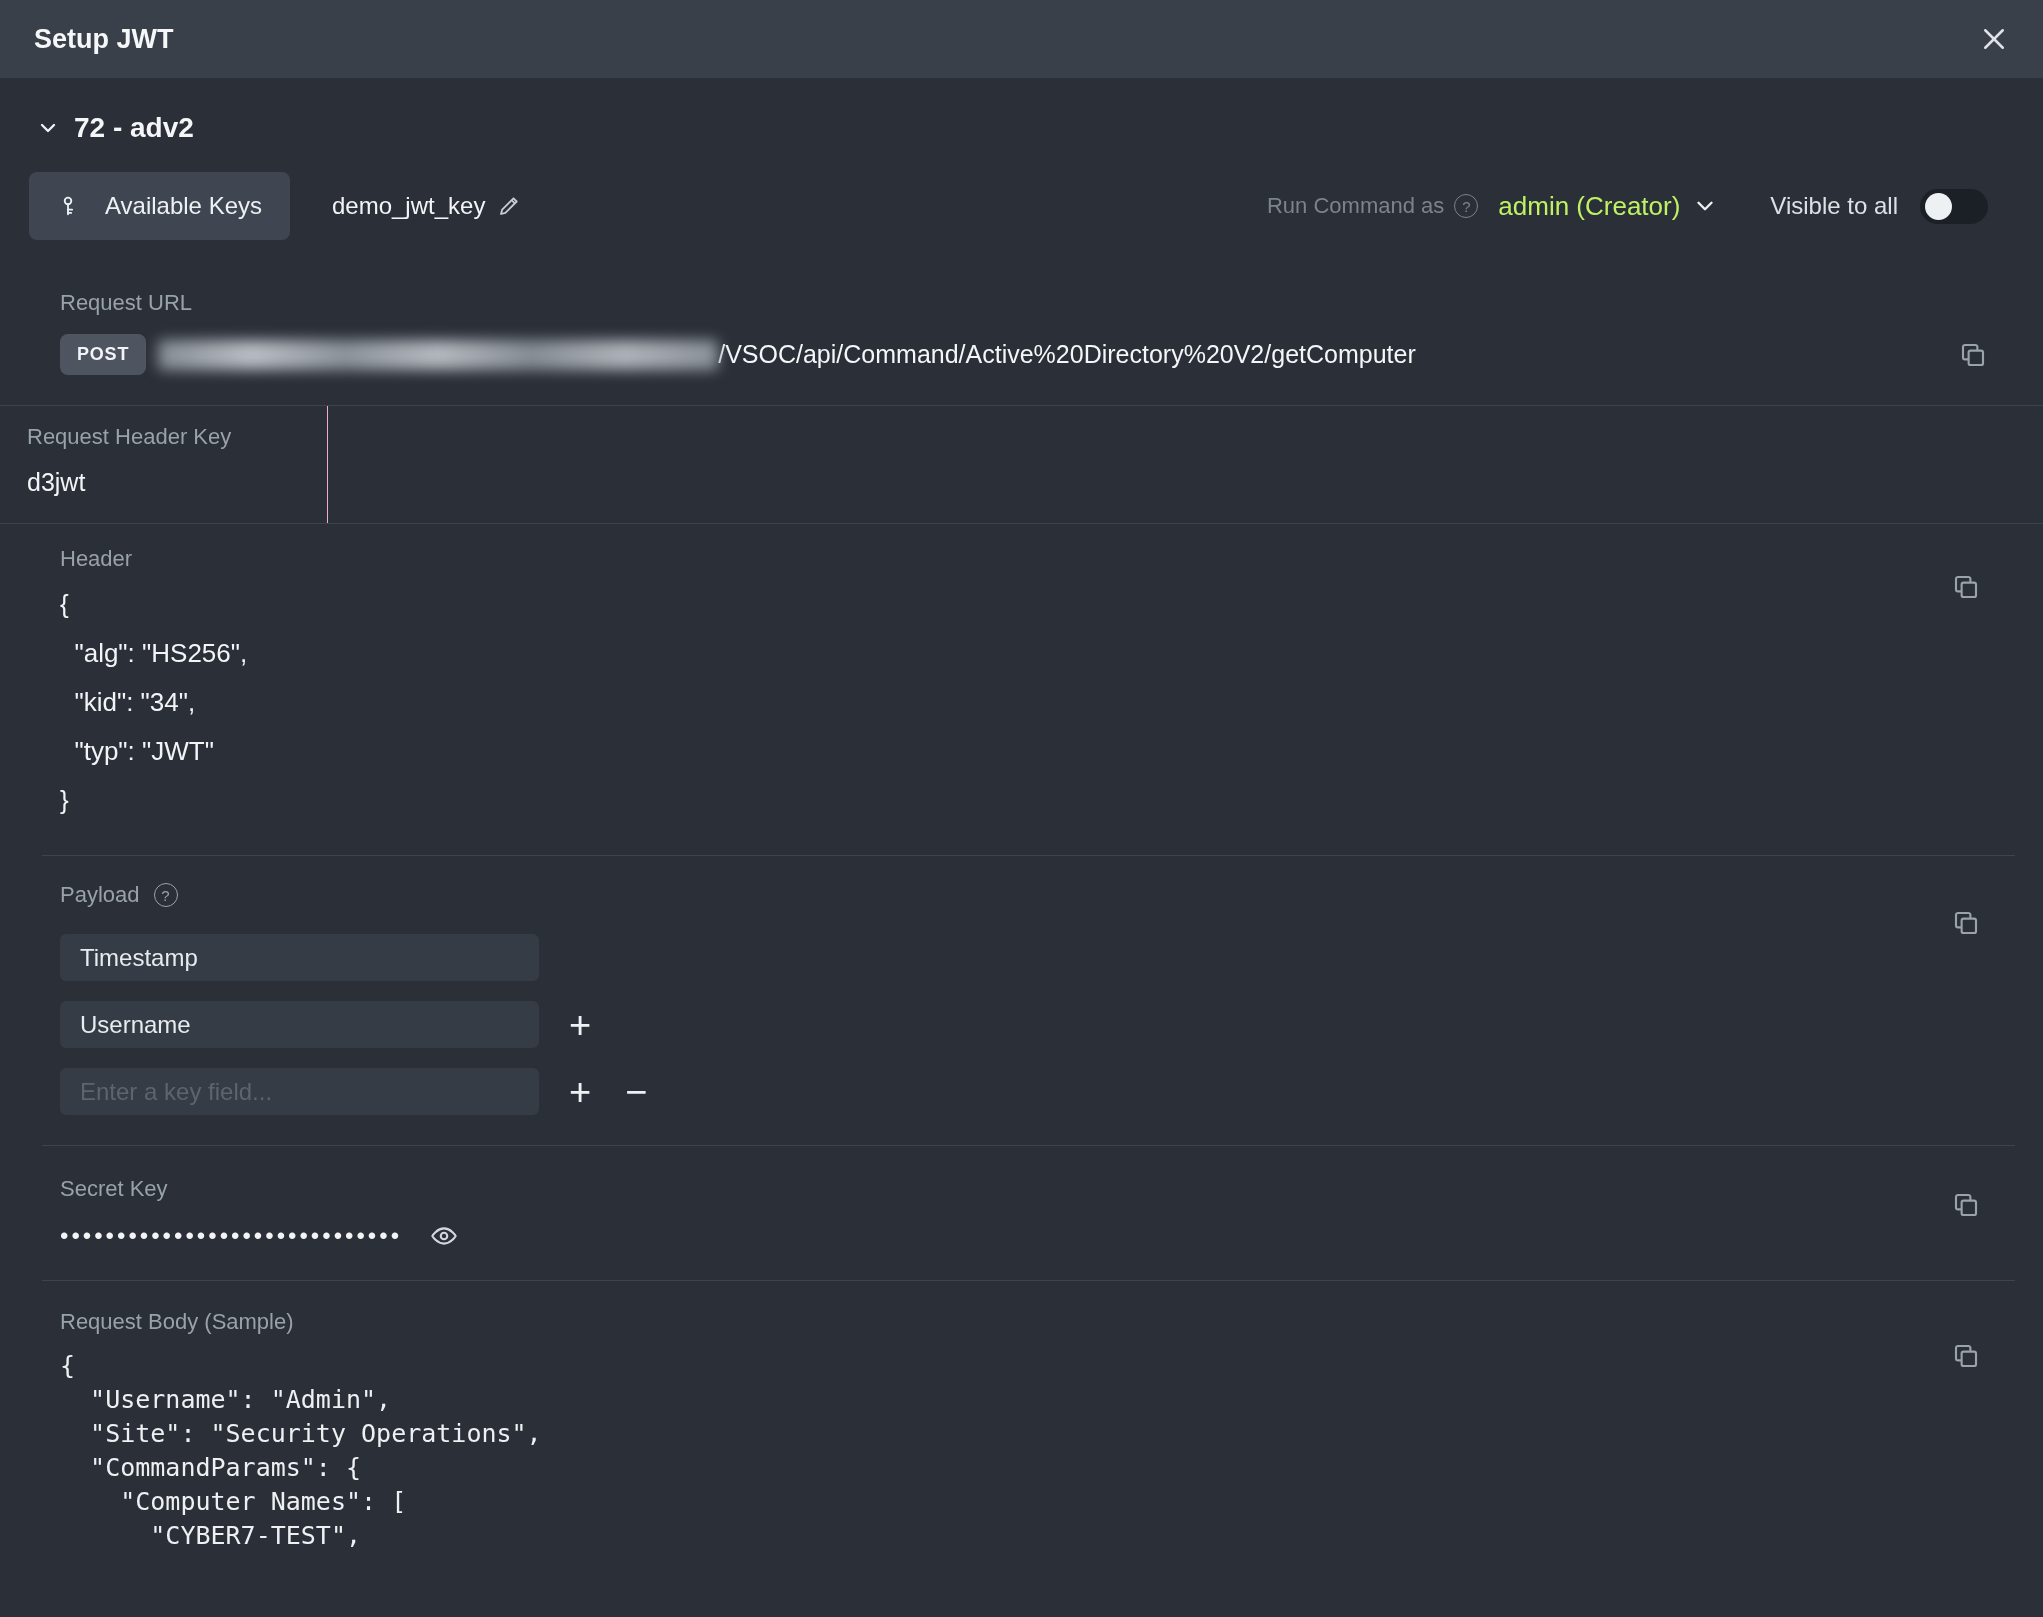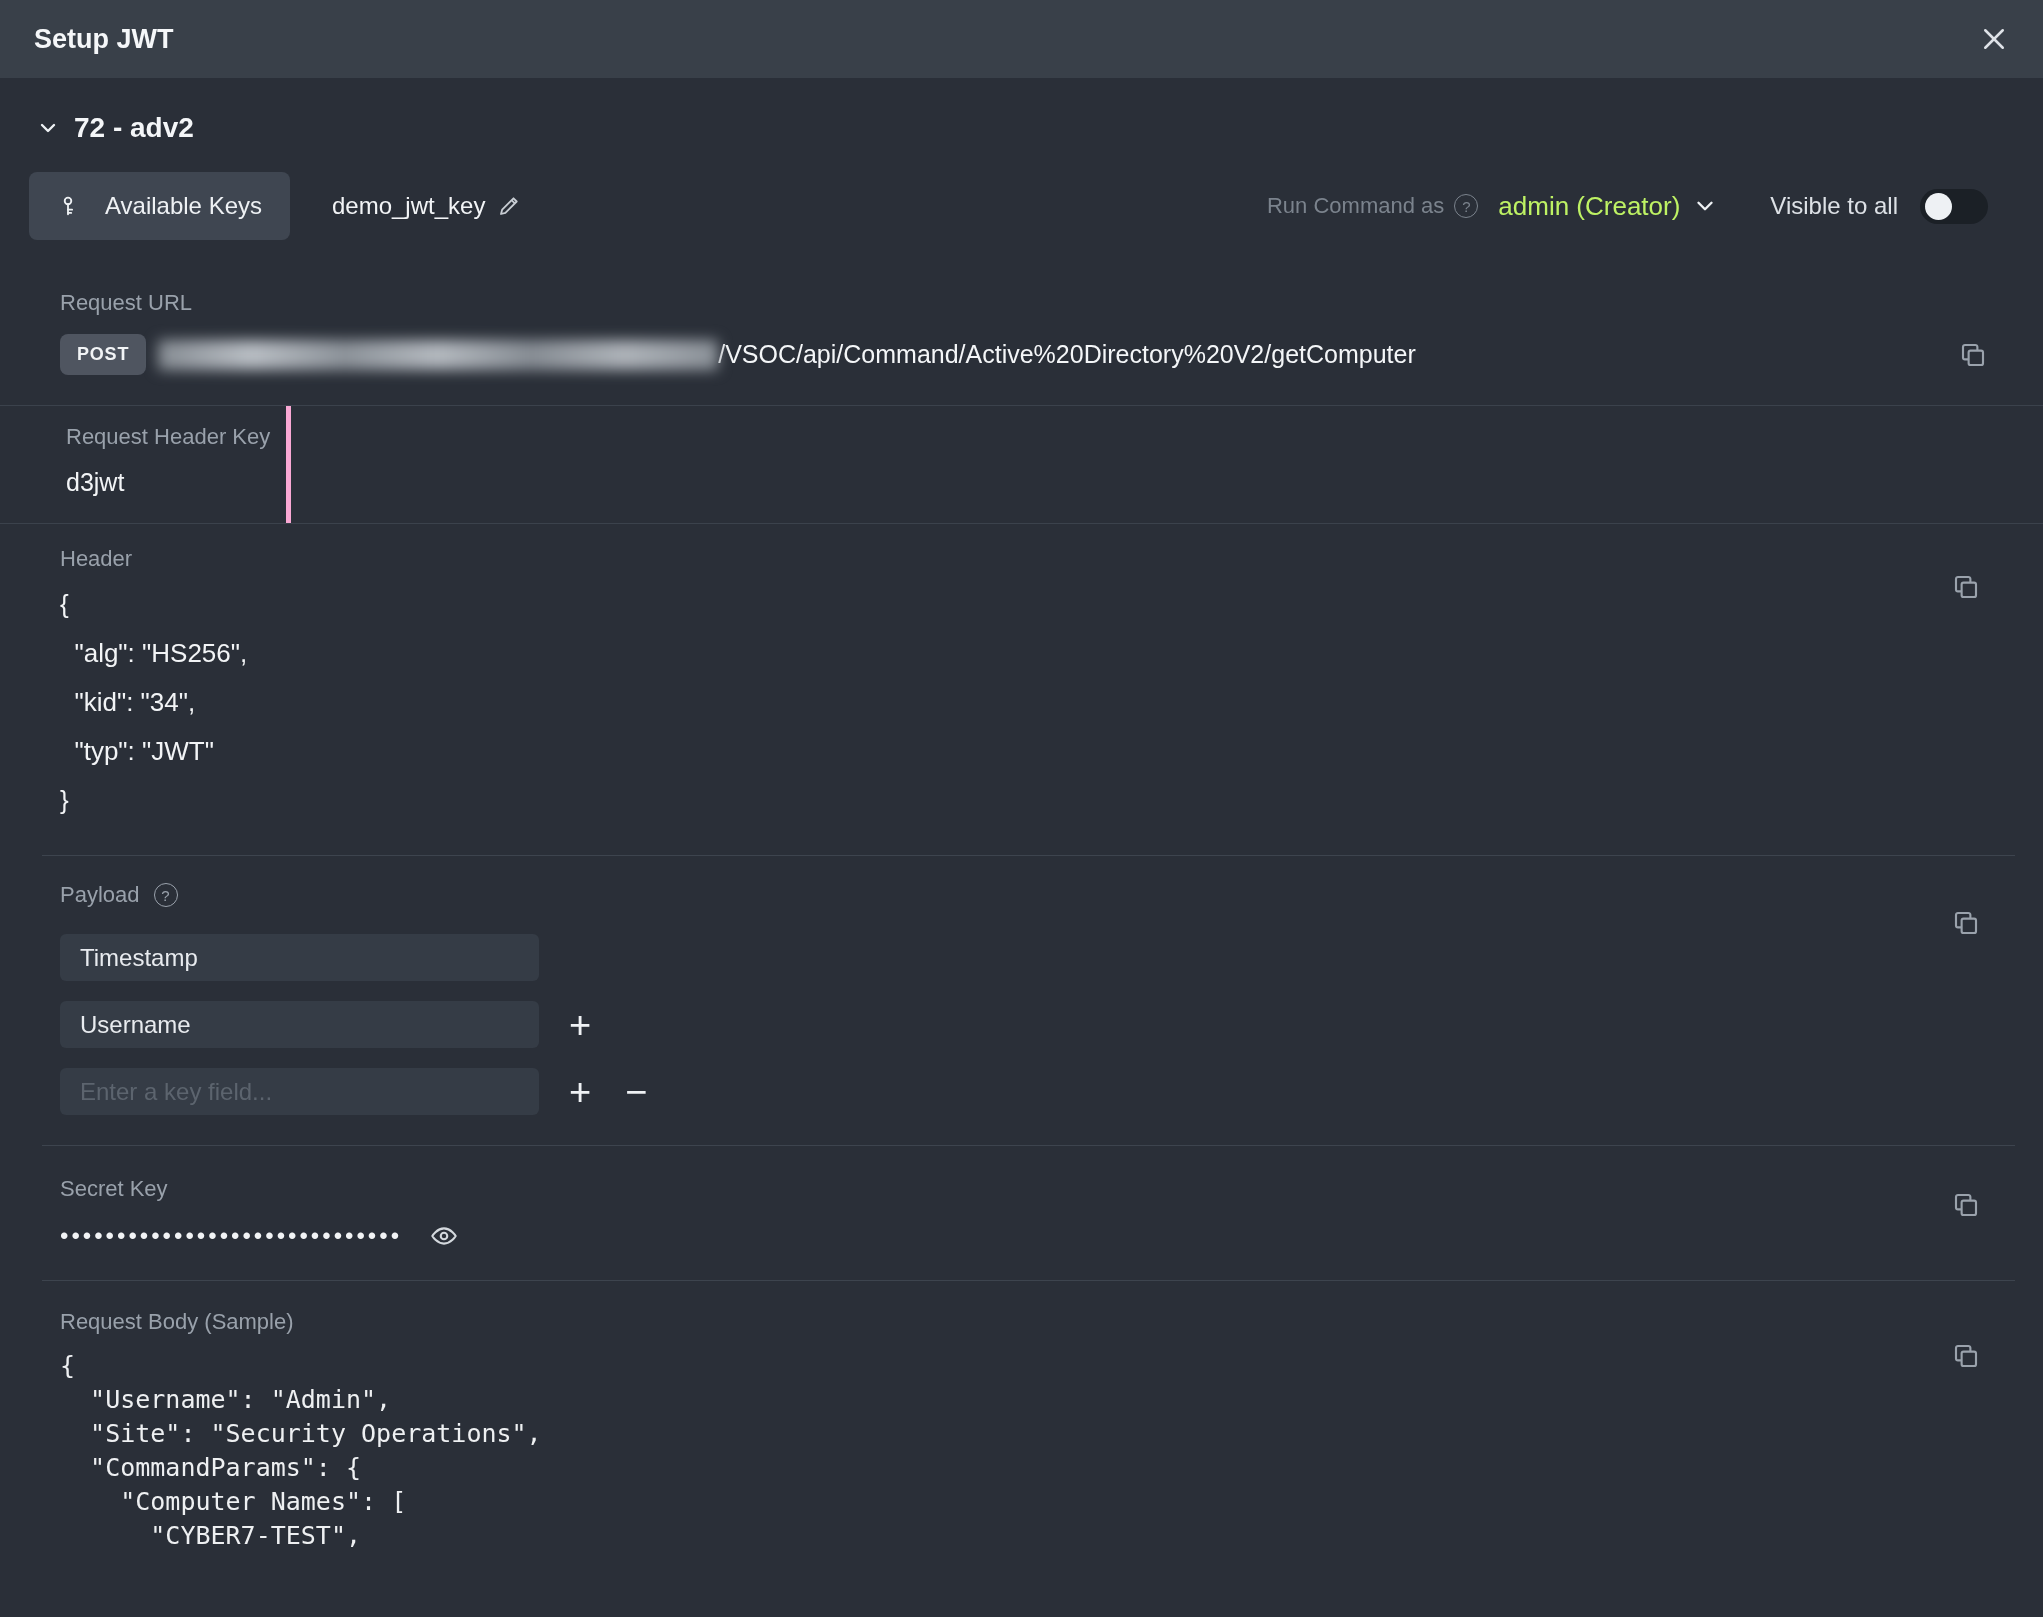--- a/index.html
+++ b/index.html
@@ -92,23 +92,23 @@
   .url-path { font-size: 25px; color: #f4f6f8; white-space: nowrap; text-align: right; }
   .url-row .copy-btn { position: static; margin-left: auto; }
 
   .rhk-row {
     margin-top: 30px;
     border-top: 1px solid #3b424c;
     border-bottom: 1px solid #3b424c;
     display: flex;
   }
   .rhk-left {
-    width: 291px;
-    border-right: 5px solid #f9a8d4;
-    padding: 18px 0 26px 66px;
+    width: 328px;
+    border-right: 1px solid #f9a8d4;
+    padding: 18px 0 26px 27px;
   }
   .rhk-value { font-size: 25px; color: #f2f4f6; margin-top: 18px; }
 
   .header-block { padding: 22px 55px 0 60px; }
   .json-pre {
     font-family: "Liberation Sans", sans-serif;
     font-size: 26px; line-height: 49px; color: #f2f4f6;
     margin-top: 8px; white-space: pre;
   }
   .header-block .copy-btn { top: 48px; }

